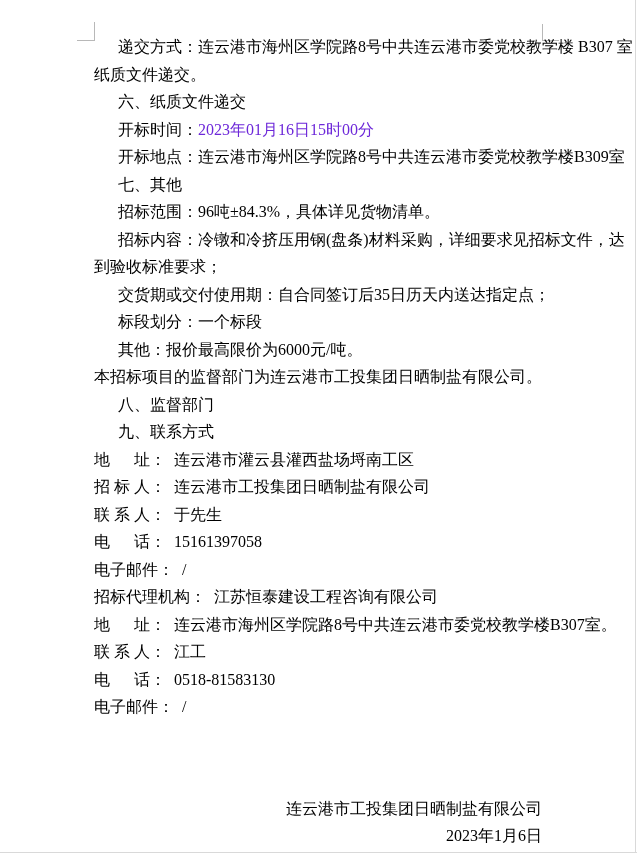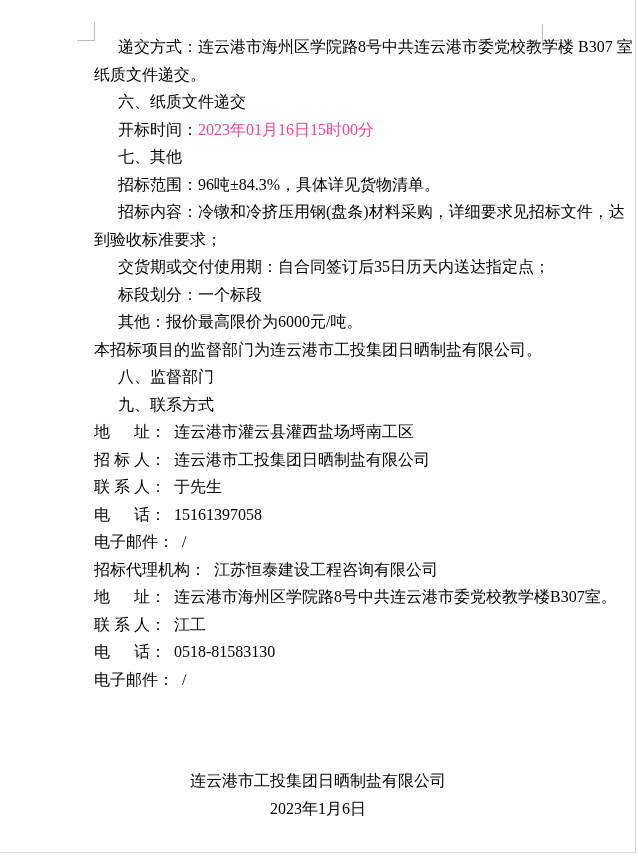--- a/index.html
+++ b/index.html
@@ -34,35 +34,36 @@
     white-space: pre;
     color: #000000;
   }
   .line.indent { padding-left: 24px; }
   .red { color: #ff0000; }
   .footer {
     margin-top: 74px;
     width: 448px;
     text-align: center;
   }
-  .footer .line { white-space: normal; }
+  .footer .line { white-space: normal; text-align: right; }
 </style>
 </head>
 <body>
 
 <div class="page">
   <div class="mark-tl"></div>
   <div class="mark-tr"></div>
 
   <div class="textarea">
     <div id="doc-lines">
         <div class="line indent"><span>递交方式：连云港市海州区学院路8号中共连云港市委党校教学楼 B307 室</span></div>
         <div class="line"><span>纸质文件递交。</span></div>
         <div class="line indent"><span>六、纸质文件递交</span></div>
-        <div class="line indent"><span>开标时间：</span><span class="red" style="color: #ec4899;">2023年01月16日15时00分</span></div>
+        <div class="line indent"><span>开标时间：</span><span class="red" style="color: #6d28d9;">2023年01月16日15时00分</span></div>
+        <div class="line indent"><span>开标地点：连云港市海州区学院路8号中共连云港市委党校教学楼B309室</span></div>
         <div class="line indent"><span>七、其他</span></div>
         <div class="line indent"><span>招标范围：96吨±84.3%，具体详见货物清单。</span></div>
         <div class="line indent"><span>招标内容：冷镦和冷挤压用钢(盘条)材料采购，详细要求见招标文件，达</span></div>
         <div class="line"><span>到验收标准要求；</span></div>
         <div class="line indent"><span>交货期或交付使用期：自合同签订后35日历天内送达指定点；</span></div>
         <div class="line indent"><span>标段划分：一个标段</span></div>
         <div class="line indent"><span>其他：报价最高限价为6000元/吨。</span></div>
         <div class="line"><span>本招标项目的监督部门为连云港市工投集团日晒制盐有限公司。</span></div>
         <div class="line indent"><span>八、监督部门</span></div>
         <div class="line indent"><span>九、联系方式</span></div>

